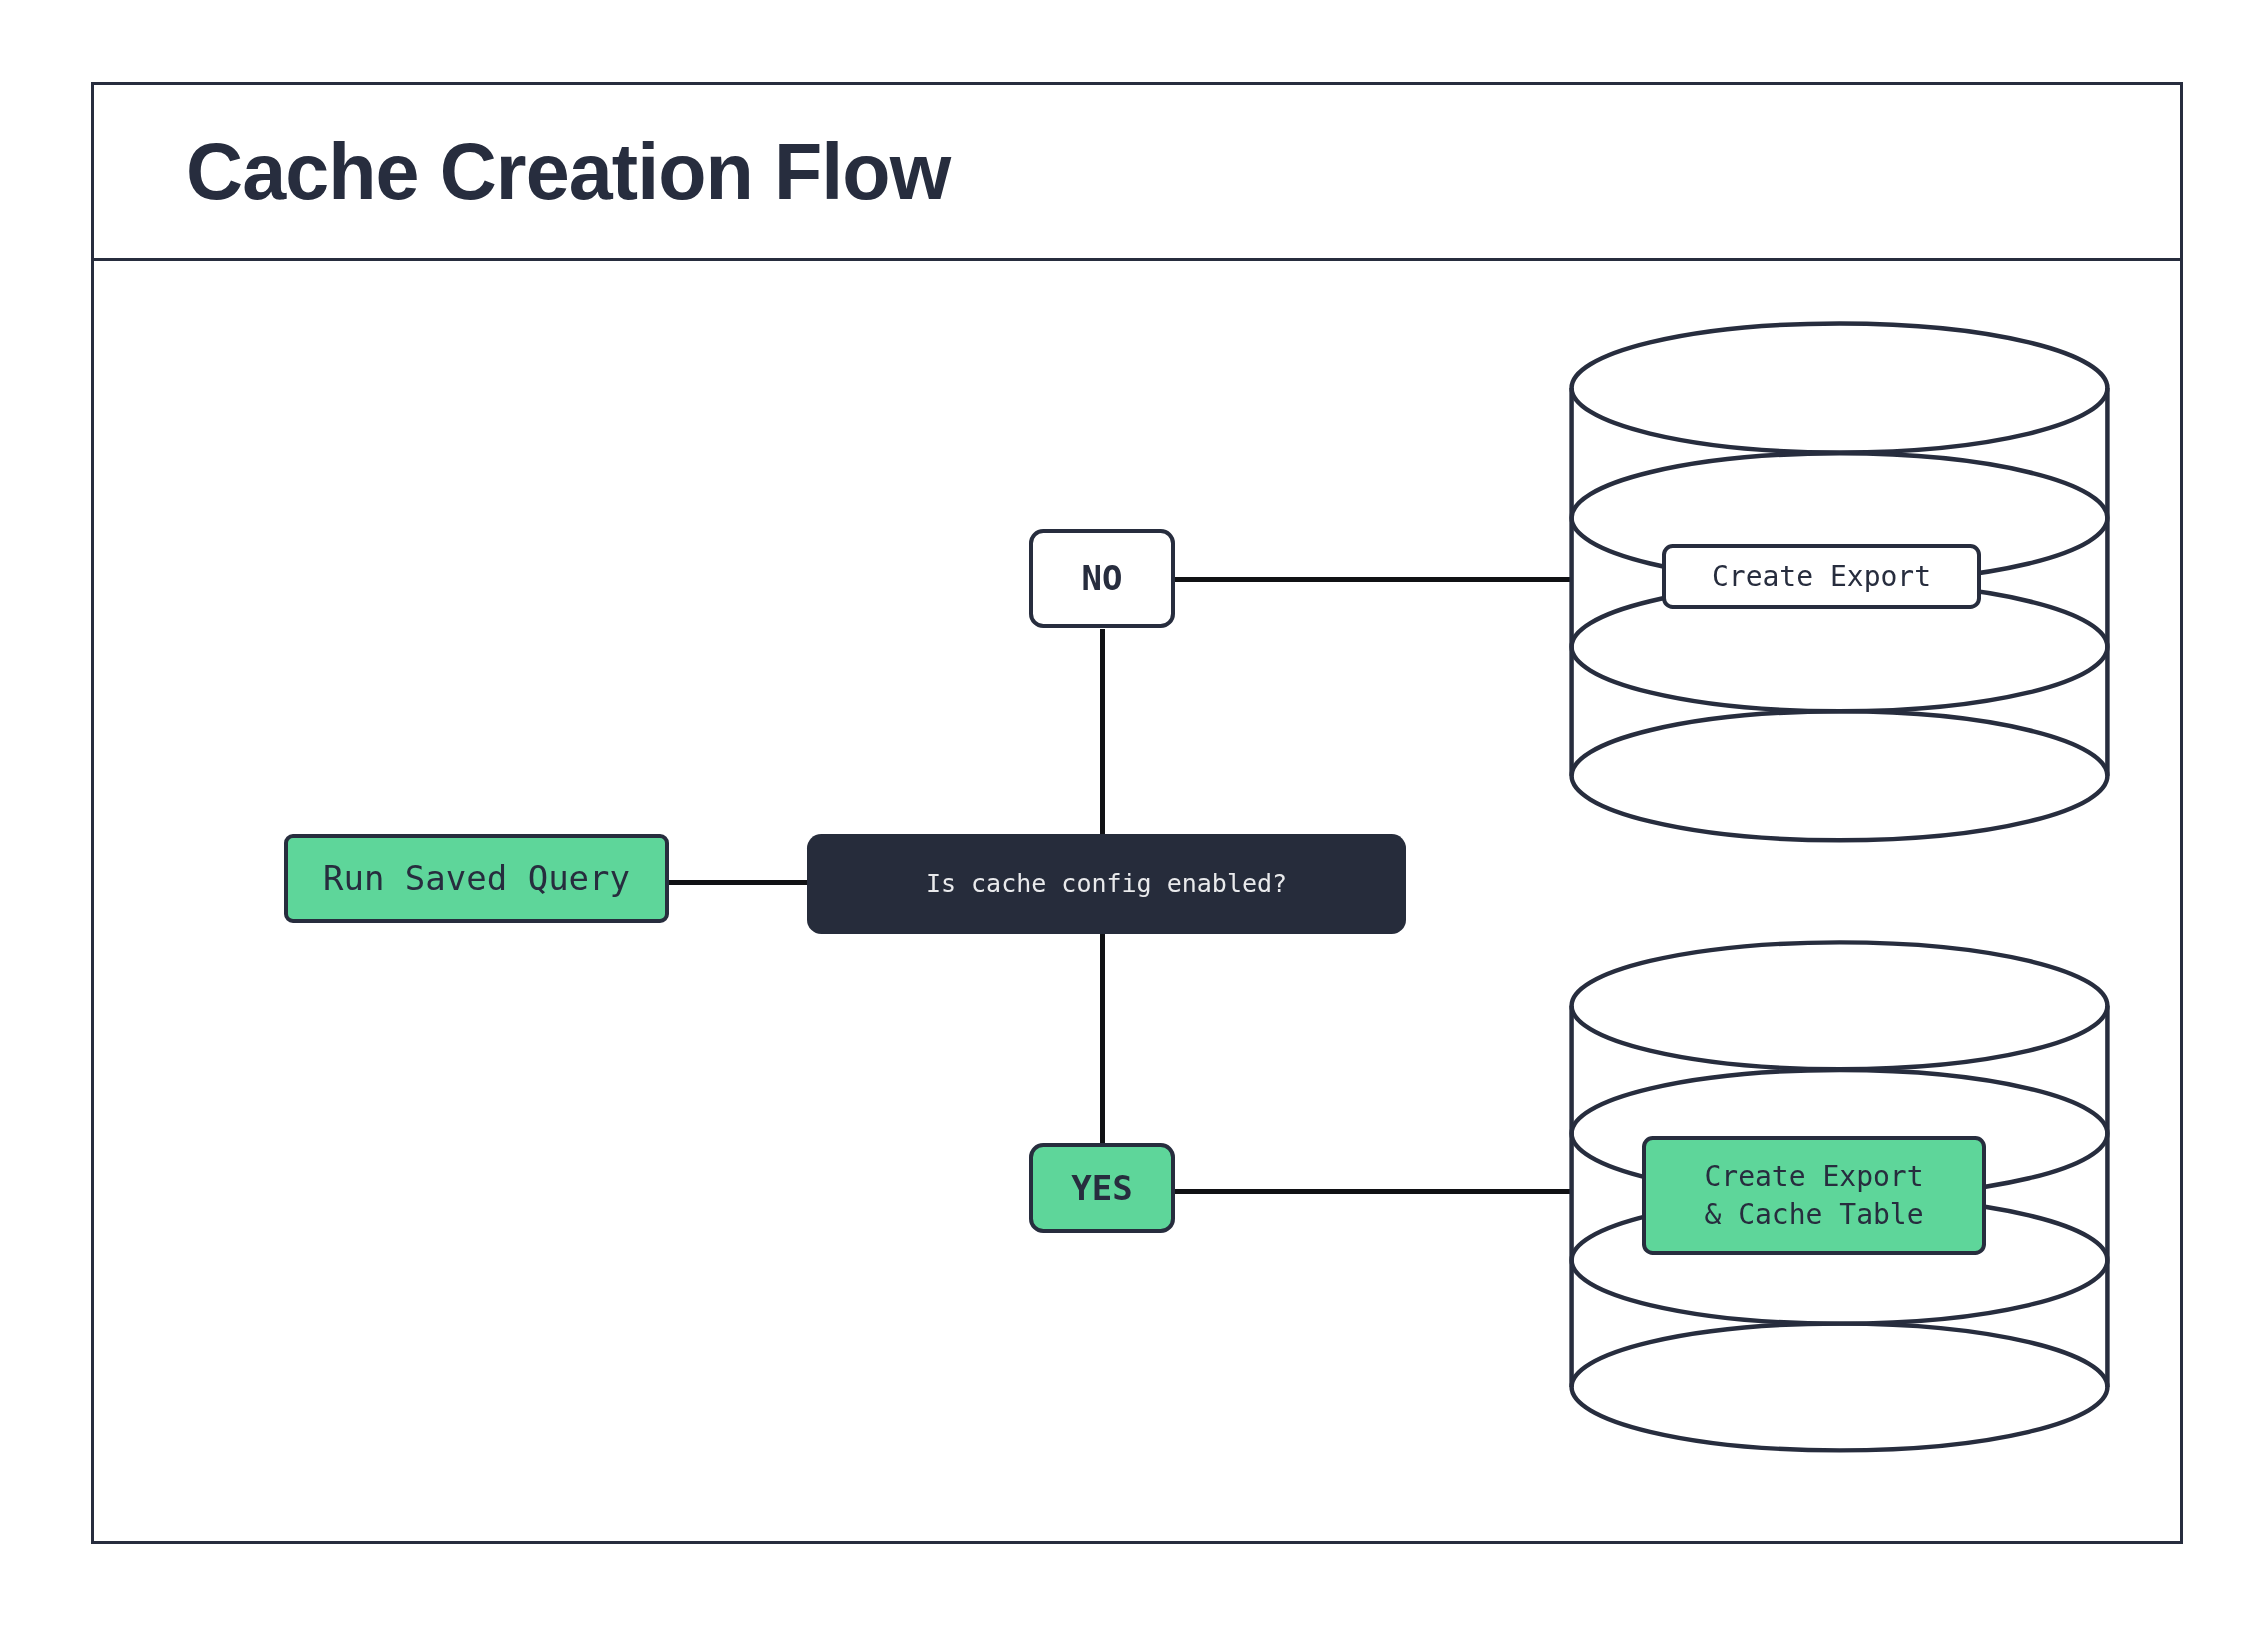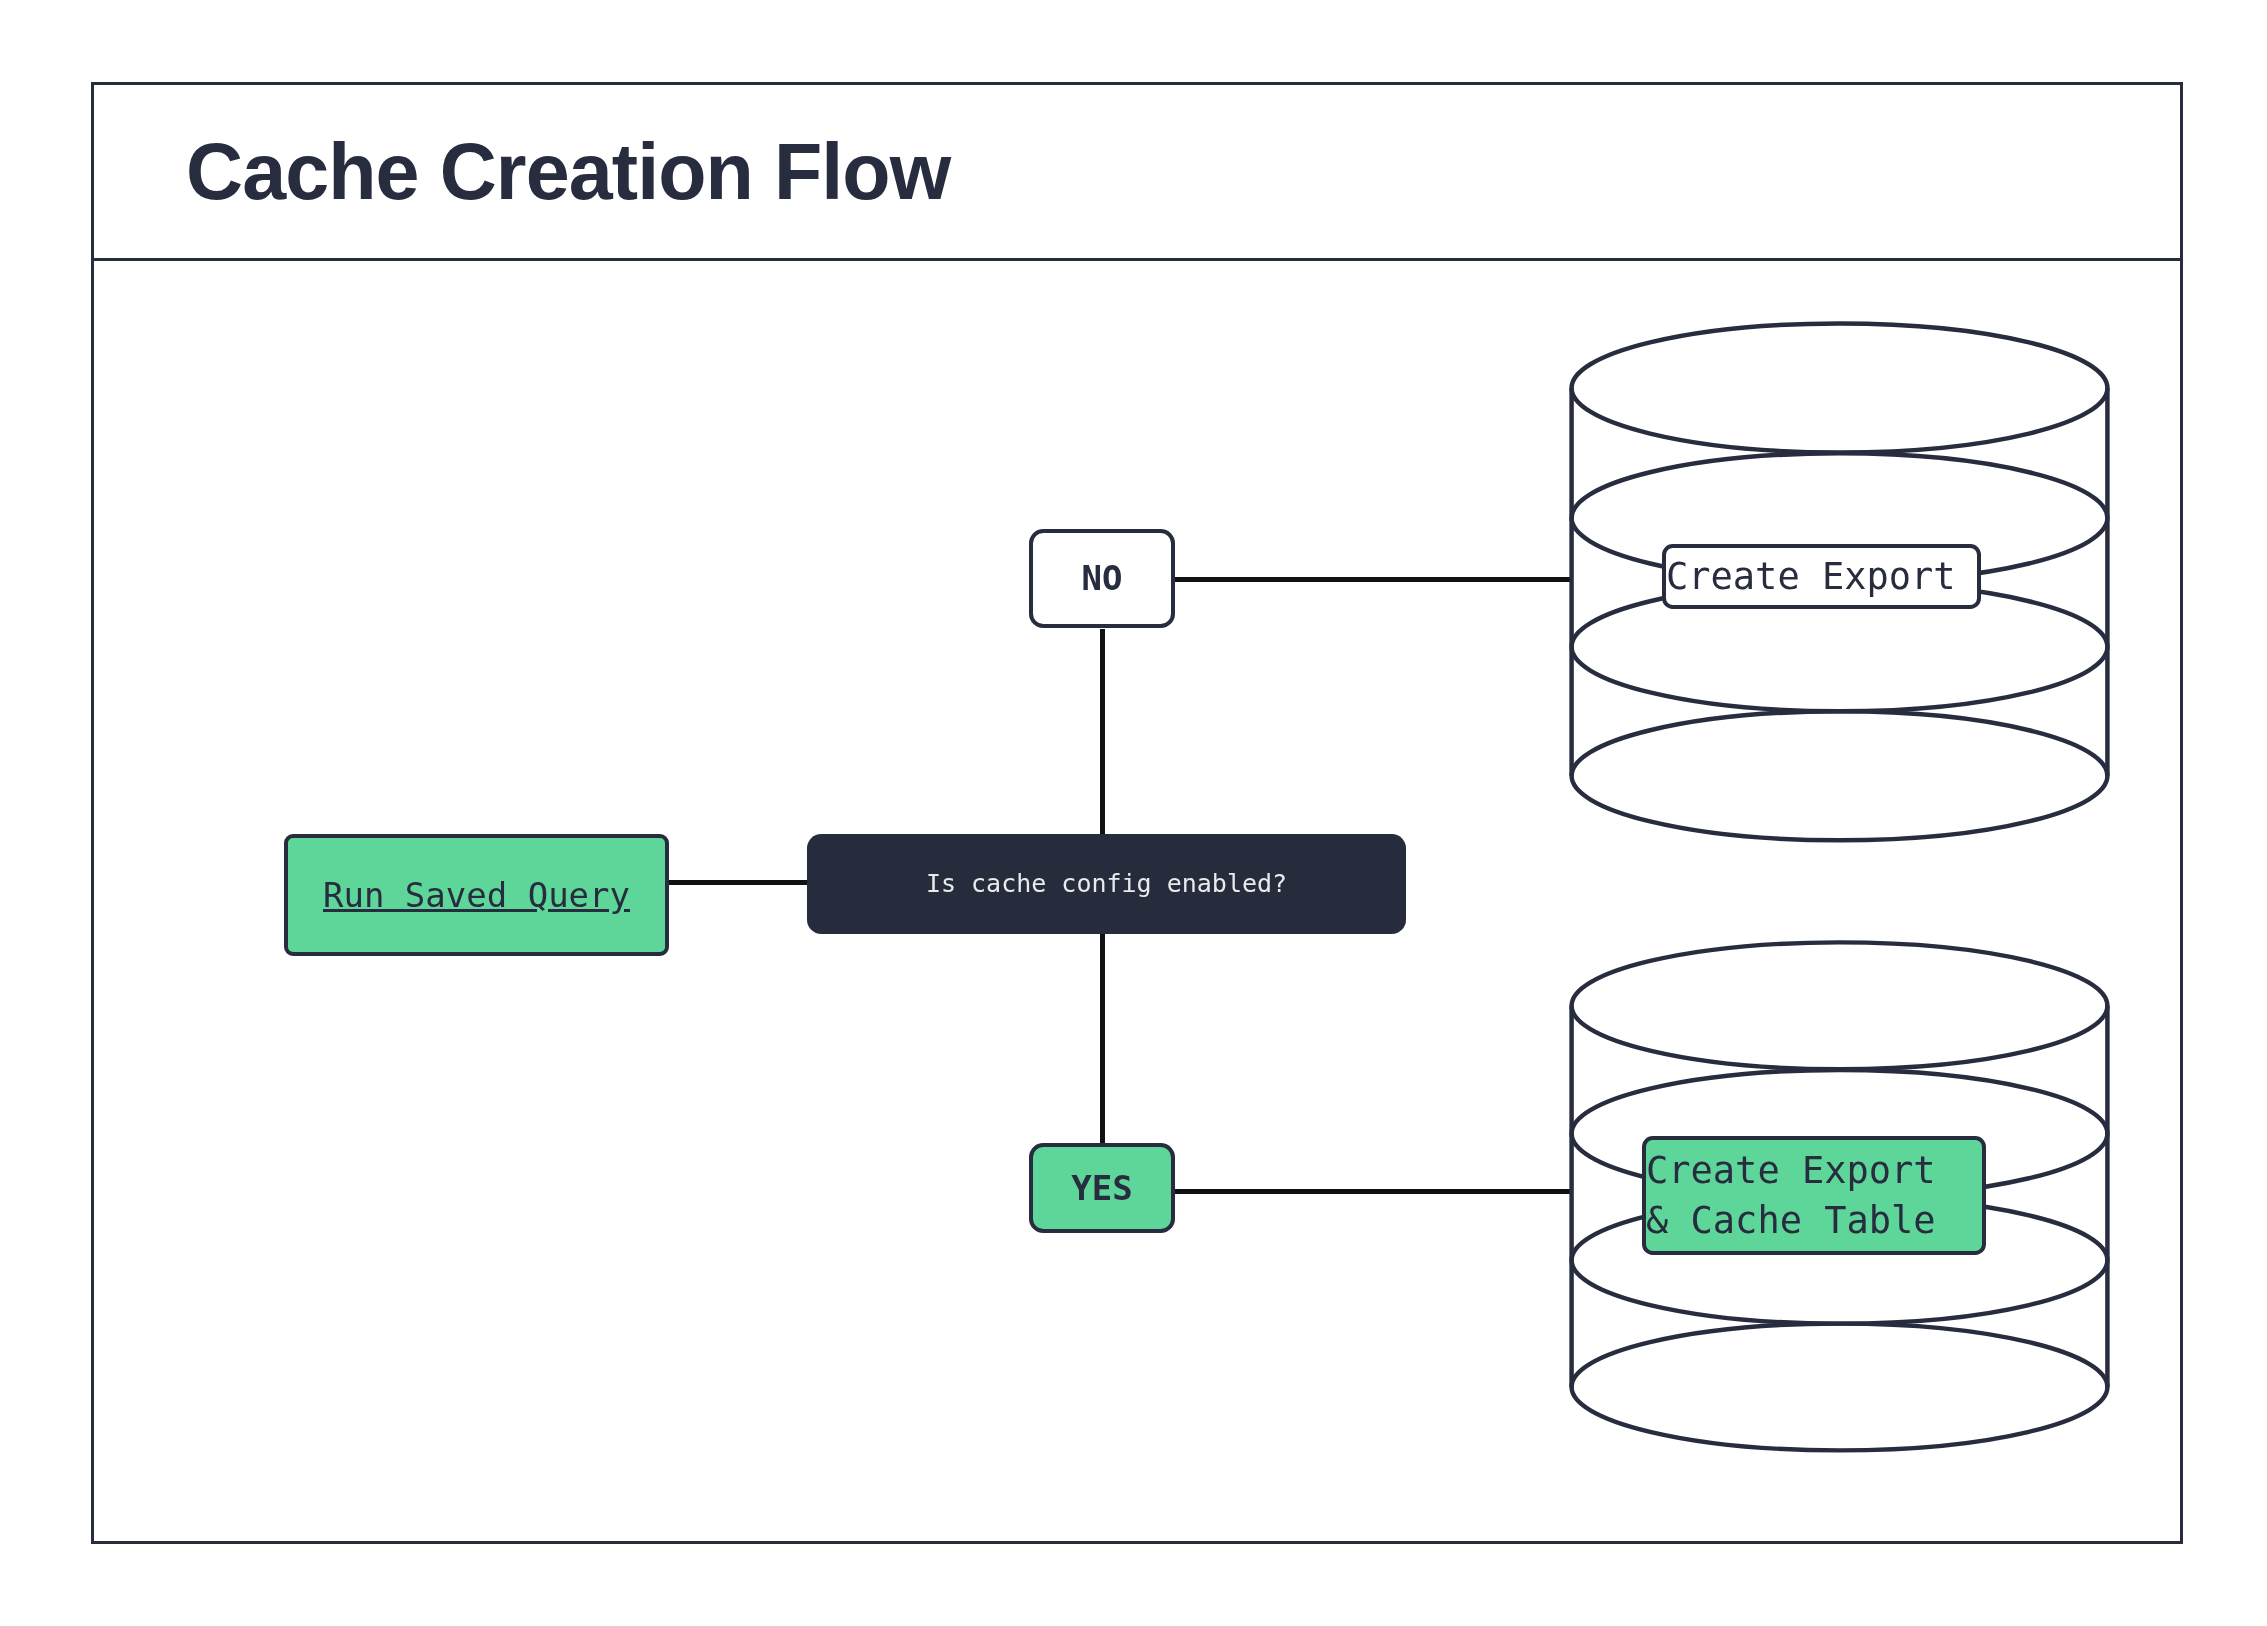--- a/index.html
+++ b/index.html
@@ -25,22 +25,22 @@
     font-family: "Liberation Sans", sans-serif;
     font-weight: 700; font-size: 79px; letter-spacing: -0.9px; color: #272D3E;
   }
 
   .node {
     position: absolute; display: flex; align-items: center; justify-content: center;
     font-size: 34px; line-height: 1.3; text-align: center; white-space: pre;
   }
 
   .node-start {
-    left: 190px; top: 749px; width: 385px; height: 122px;
-    background: #5ED69A; border: 4.5px solid #272D3E; border-radius: 9px; text-decoration: underline;
+    left: 190px; top: 749px; width: 385px; height: 89px;
+    background: #5ED69A; border: 4.5px solid #272D3E; border-radius: 9px;
   }
 
   .node-decision {
     left: 713px; top: 749px; width: 599px; height: 100px;
     background: #262C3B; color: #E9EAEC; border-radius: 14.3px; font-size: 25px;
   }
 
   .node-no {
     left: 935px; top: 444px; width: 146px; height: 99px;
     background: #ffffff; border: 4.5px solid #272D3E; border-radius: 14.3px;
@@ -48,22 +48,22 @@
   }
 
   .node-yes {
     left: 935px; top: 1058px; width: 146px; height: 90px;
     background: #5ED69A; border: 4.5px solid #272D3E; border-radius: 14.3px;
     font-weight: 700;
   }
 
   .db-label {
     position: absolute; display: flex; flex-direction: column;
-    align-items: flex-start; justify-content: center;
-    font-size: 37px; line-height: 1.33;
+    align-items: center; justify-content: center;
+    font-size: 28px; line-height: 1.33;
     border: 4.5px solid #272D3E; border-radius: 10.7px;
   }
   .db-label-top {
     left: 1568px; top: 459px; width: 319px; height: 65px; background: #ffffff;
   }
   .db-label-bottom {
     left: 1548px; top: 1051px; width: 344px; height: 119px; background: #5ED69A;
   }
 
   .connector { position: absolute; background: #101114; }

